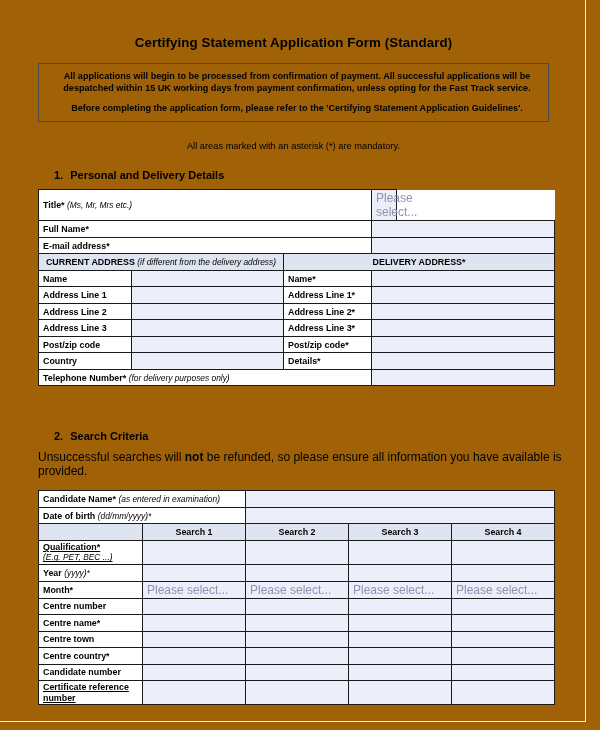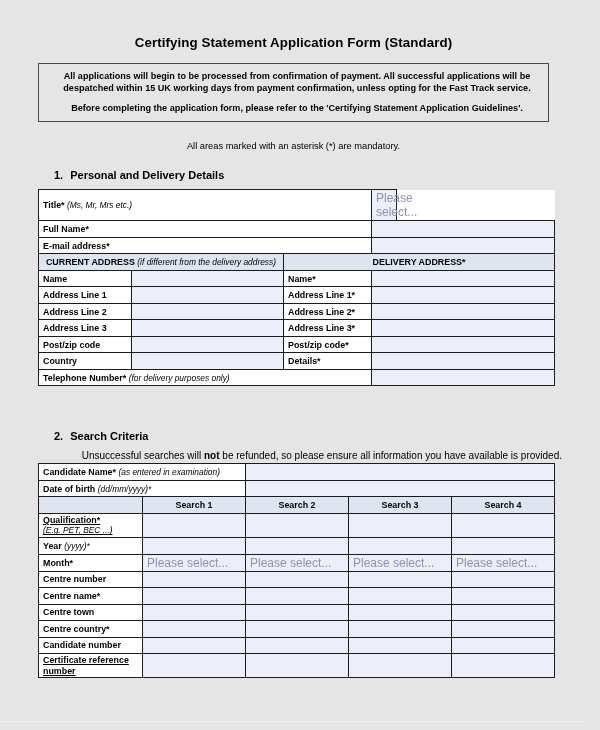--- a/index.html
+++ b/index.html
@@ -6,21 +6,21 @@
   html, body {
     margin: 0; padding: 0;
     width: 600px; height: 730px;
     background: #ffffff;
     font-family: "Liberation Sans", sans-serif;
     -webkit-font-smoothing: antialiased;
   }
   #page {
     position: relative;
     width: 600px; height: 730px;
-    background: #e5e5e5;
+    background: #a16207;
     overflow: hidden;
   }
   
   #sheet-edge {
     position: absolute;
     left: 0; top: 0;
     width: 586px; height: 722px;
     border-right: 1px solid #e9e9e9;
     border-bottom: 1px solid #efefef;
     pointer-events: none;
@@ -64,25 +64,24 @@
   
   .section-heading {
     font-size: 11px;
     font-weight: bold;
     color: #000;
     margin: 0 0 8px 0;
     padding-left: 29px;
   }
   .section-heading .num { margin-right: 7px; }
   .section-note {
-    font-size: 10px;
-    color: #000;
-    margin: 0 0 2px 0;
+    font-size: 12px;
+    color: #000;
+    margin: 0 0 12px 0;
     padding-left: 13px;
-    text-align: right;
   }
   .section-note b { font-weight: bold; }
   
   .form-table {
     border-collapse: collapse;
     table-layout: fixed;
     width: 516px;
     margin-left: 13px;
   }
   .form-table td {

